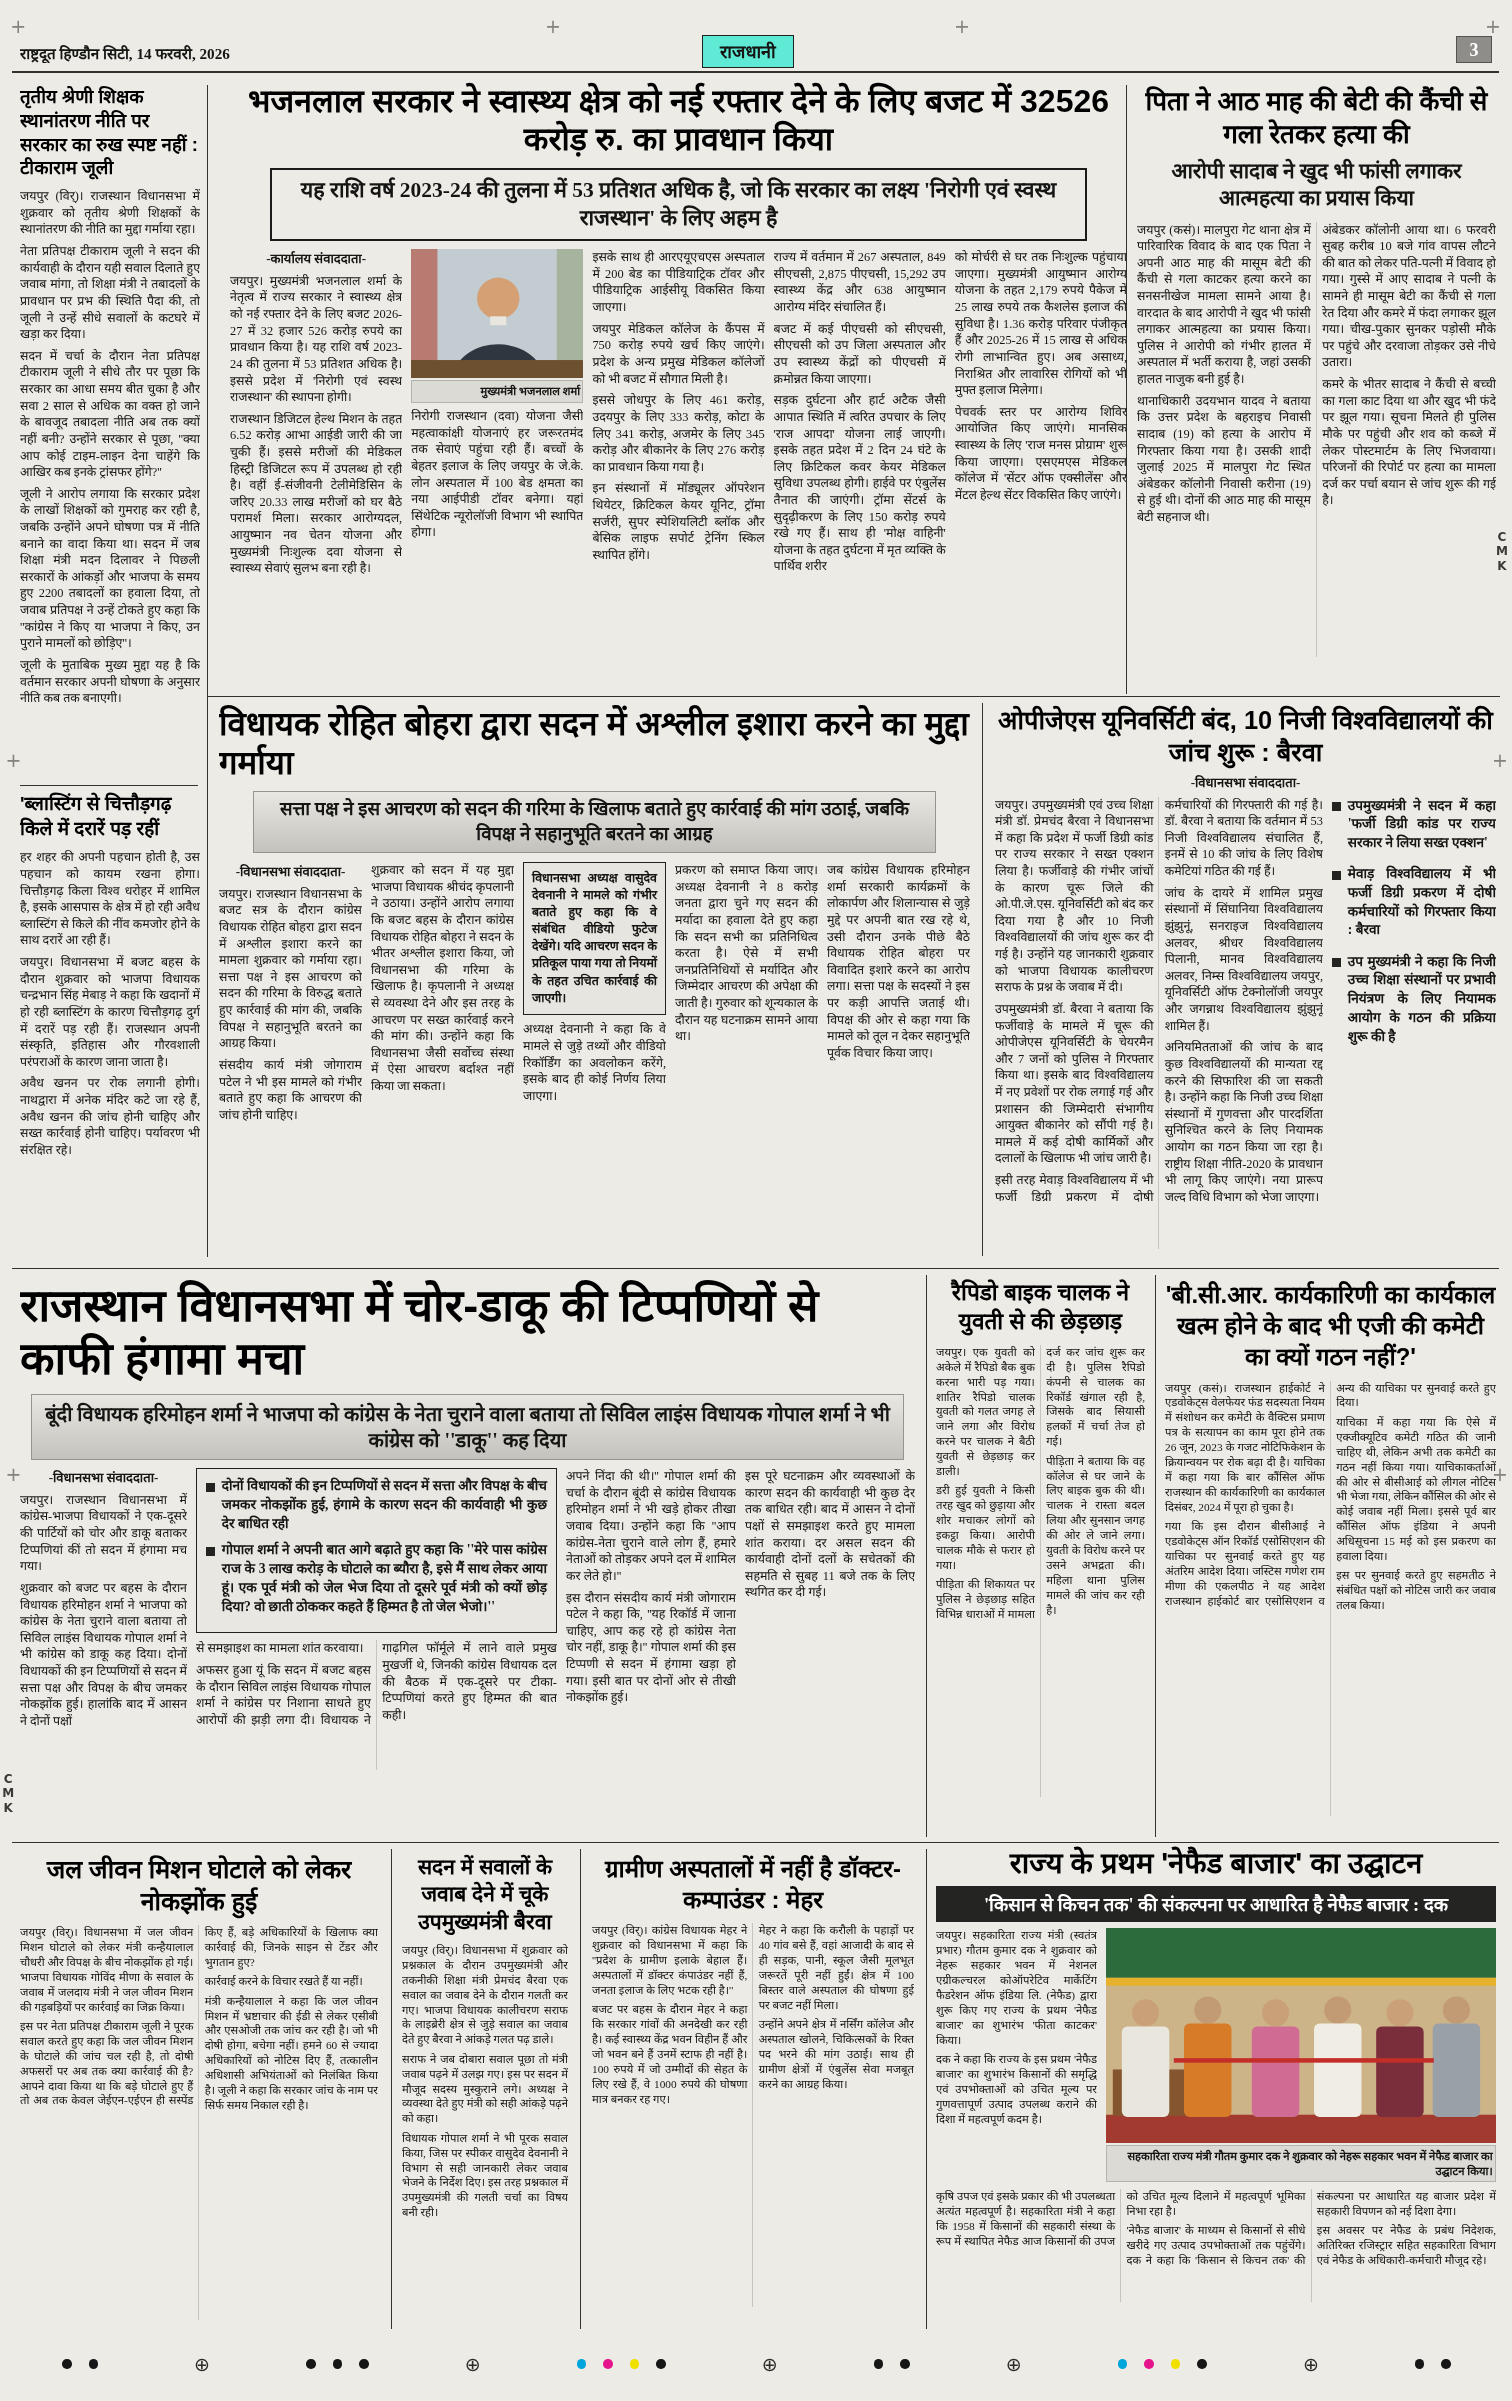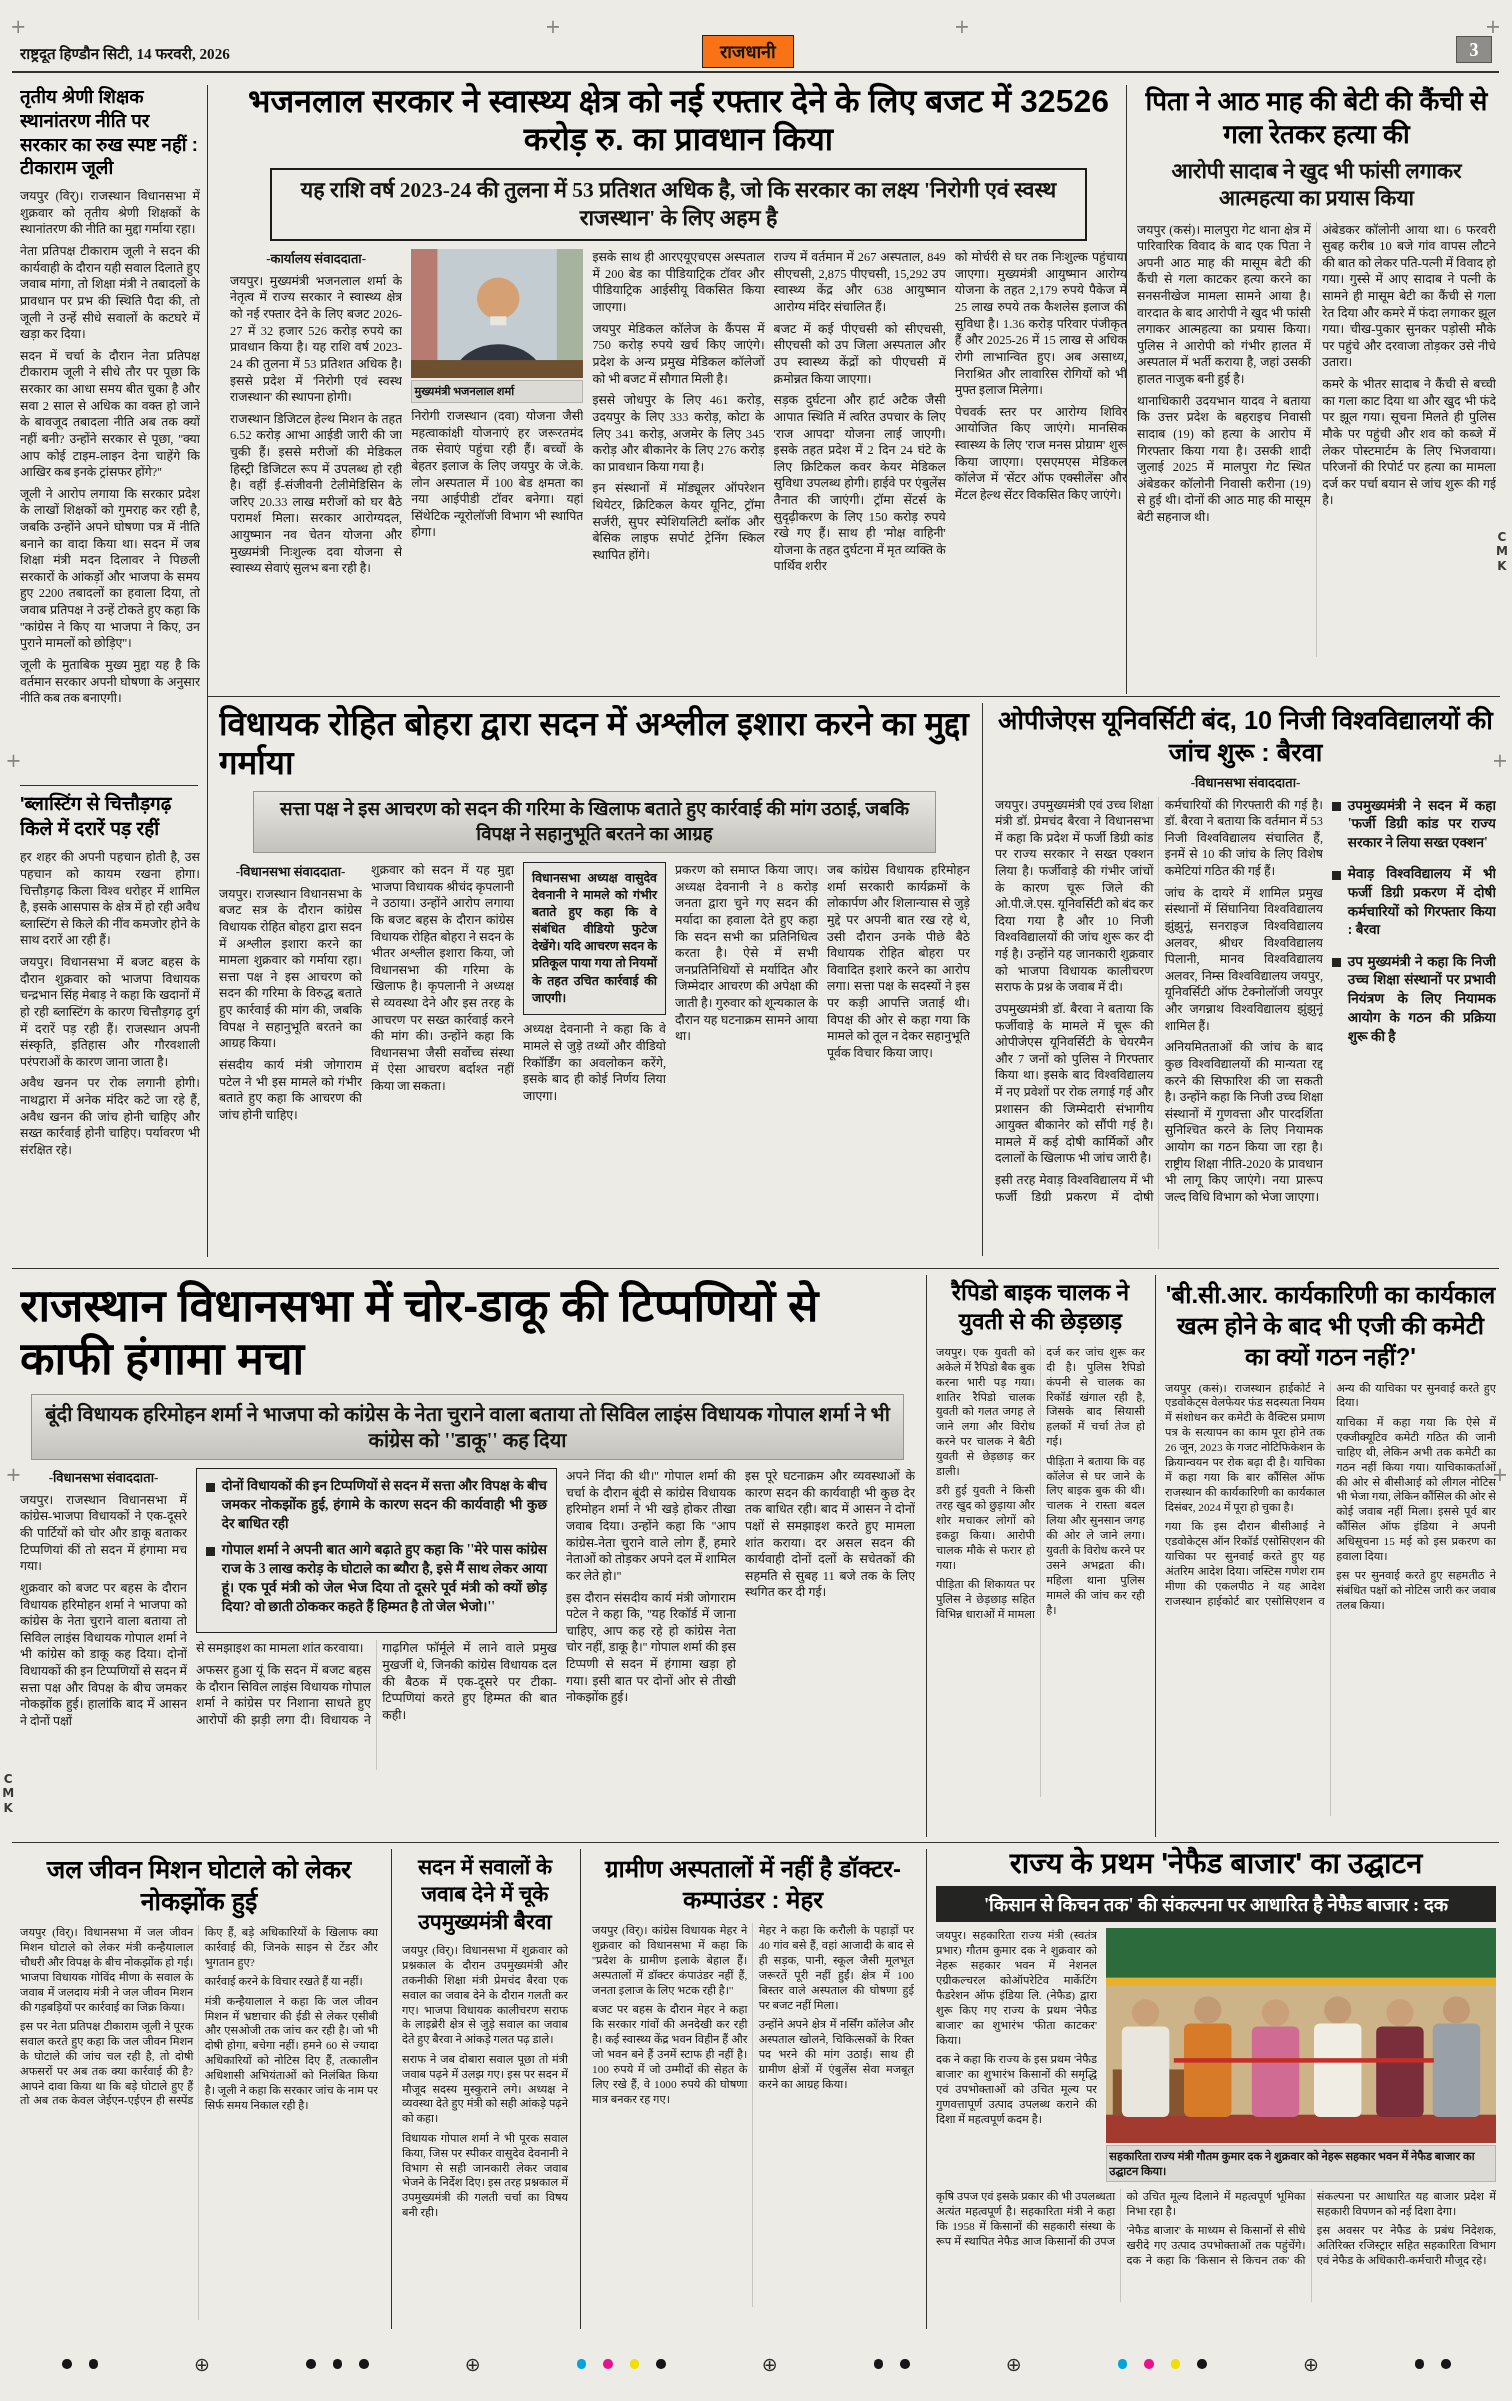--- a/index.html
+++ b/index.html
@@ -14,21 +14,21 @@
   .cols2{column-count:2;column-gap:11.3px;column-rule:0.6px solid #c6c4be}
   .cols3{column-count:3;column-gap:11.3px;column-rule:0.6px solid #c6c4be}
   h1,h2,h3{margin:0;font-weight:700;color:#000;font-family:Liberation Sans, sans-serif}
   .byline{font-weight:700;text-align:center;font-size:13px;margin:0 0 5.6px}
   .boxed{border:2.3px solid #1b1b1a;padding:6.8px 14.7px;text-align:center;font-weight:700}
   .graybar{background:linear-gradient(#e9e7e2,#c4c2bc);padding:5.6px 11.3px;text-align:center;font-weight:700;border:0.6px solid #96948c}
   .blackbar{background:#242423;color:#fff;text-align:center;font-weight:700;padding:5.1px 5.6px}
   .flexrow{display:flex;gap:9px}
   .flexrow>div{overflow:hidden}
   .quotebox{border:1.7px solid #222;padding:6.8px 8px;font-weight:700;font-size:12.4px;line-height:1.38;text-align:justify;margin-bottom:6.8px;background:#e7e5e0}
-  .photo-caption{background:#dcdad5;font-weight:700;text-align:left;font-size:11.3px;padding:2.8px 2.3px;border:0.6px solid #b5b3ad;line-height:1.3}
+  .photo-caption{background:#dcdad5;font-weight:700;text-align:right;font-size:11.3px;padding:2.8px 2.3px;border:0.6px solid #b5b3ad;line-height:1.3}
   .bullet{display:flex;gap:6.8px;margin:0 0 12.4px;font-weight:700;font-size:13.6px;line-height:1.38;text-align:justify}
   .bullet .sq{flex:0 0 auto;width:9px;height:9px;background:#232322;margin-top:5.6px}
   .crop{position:absolute;color:#85837e;font-size:19px;font-family:"DejaVu Sans",sans-serif;line-height:1}
   .cmk{position:absolute;display:flex;flex-direction:column;gap:2.3px;font-family:"DejaVu Sans",sans-serif;font-size:12px;font-weight:700;color:#3c3a37;line-height:1;text-align:center}
   .footrow{position:absolute;display:flex;justify-content:space-between;align-items:center}
   .dots{display:inline-flex;gap:17px;align-items:center}
   .dot{width:9.6px;height:9.6px;border-radius:50%;display:inline-block}
   .target{font-size:19px;color:#2b2a28;font-family:"DejaVu Sans",sans-serif}
   .hl-c{text-align:center}
   .subhead2{font-weight:700;text-align:center}
@@ -52,21 +52,21 @@
     <span>M</span>
     <span>K</span>
   </div>
   <div class="cmk" style="left:1496px;top:531px">
     <span>C</span>
     <span>M</span>
     <span>K</span>
   </div>
 
   <div class="abs" style="left:20px;top:43px;width:429px;font-size:15.2px;font-weight:700">राष्ट्रदूत हिण्डौन सिटी, 14 फरवरी, 2026</div>
-  <div class="abs" style="left:702px;top:35px;border:1.1px solid #222;padding:3.4px 17px;font-size:18px;font-weight:700;background:#f97316">राजधानी</div>
+  <div class="abs" style="left:702px;top:35px;border:1.1px solid #222;padding:3.4px 17px;font-size:18px;font-weight:700;background:#5eead4">राजधानी</div>
   <div class="abs" style="left:1456px;top:36px;width:36px;height:27px;background:#8e8d8a;color:#fff;border:0.6px solid #55534f;font-size:18px;font-weight:700;text-align:center;line-height:26px">3</div>
   <div class="rule" style="left:12.4px;top:71px;width:1487px;height:2.3px"></div>
 
   <div class="rule" style="left:207px;top:85px;width:1.1px;height:1172px"></div>
   <div class="rule" style="left:1126px;top:85px;width:1.1px;height:609px"></div>
   <div class="rule" style="left:207px;top:696px;width:1293px;height:1.1px"></div>
   <div class="rule" style="left:982px;top:703px;width:1.1px;height:553px"></div>
   <div class="rule" style="left:20px;top:785px;width:178px;height:1.1px"></div>
   <div class="rule" style="left:12.4px;top:1268px;width:1487px;height:1.1px"></div>
   <div class="rule" style="left:926px;top:1275px;width:1.1px;height:562px"></div>

